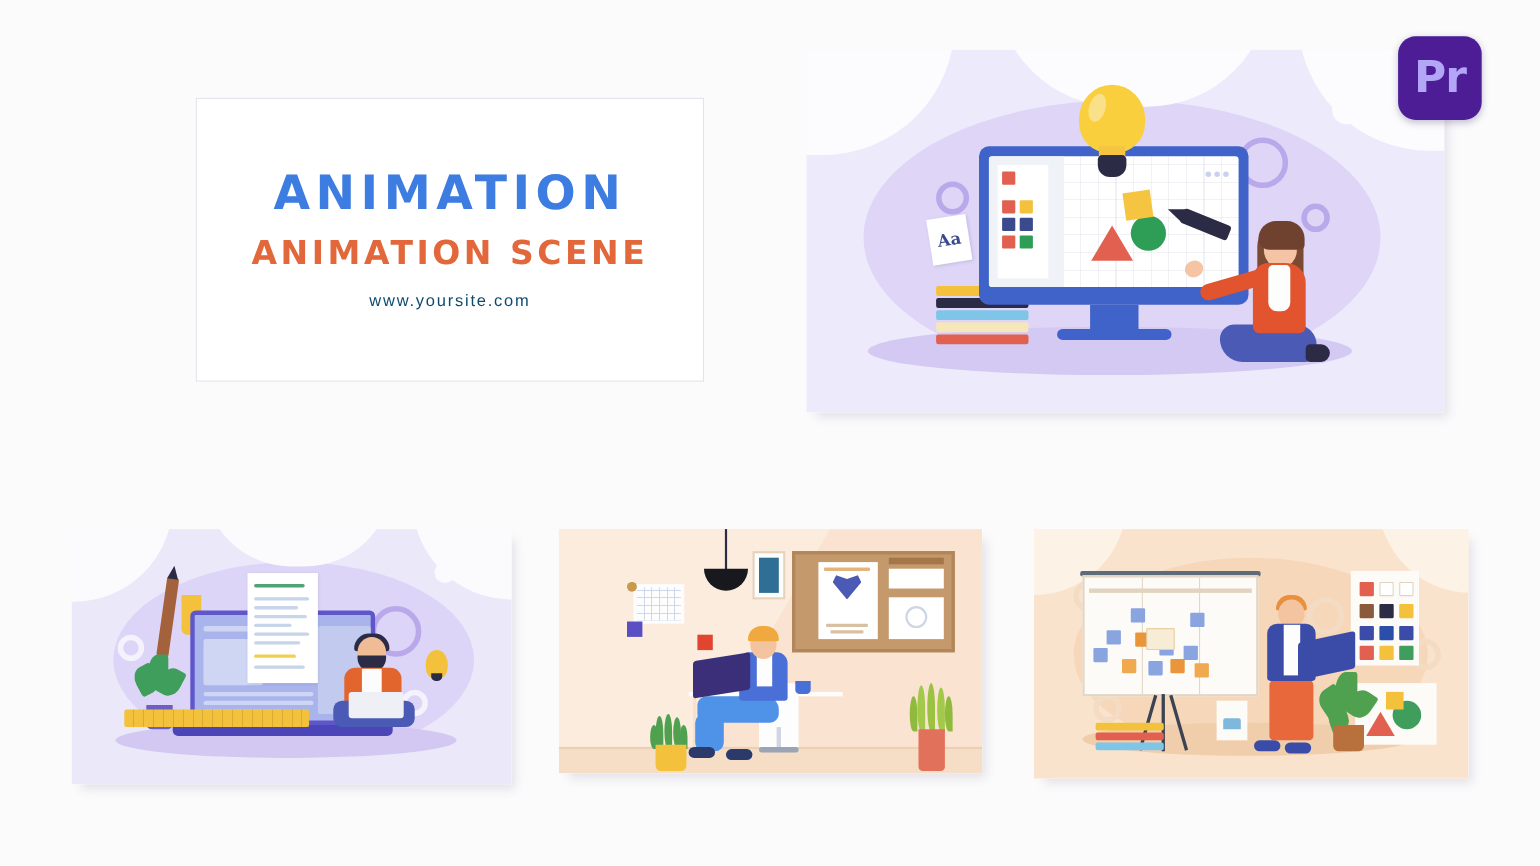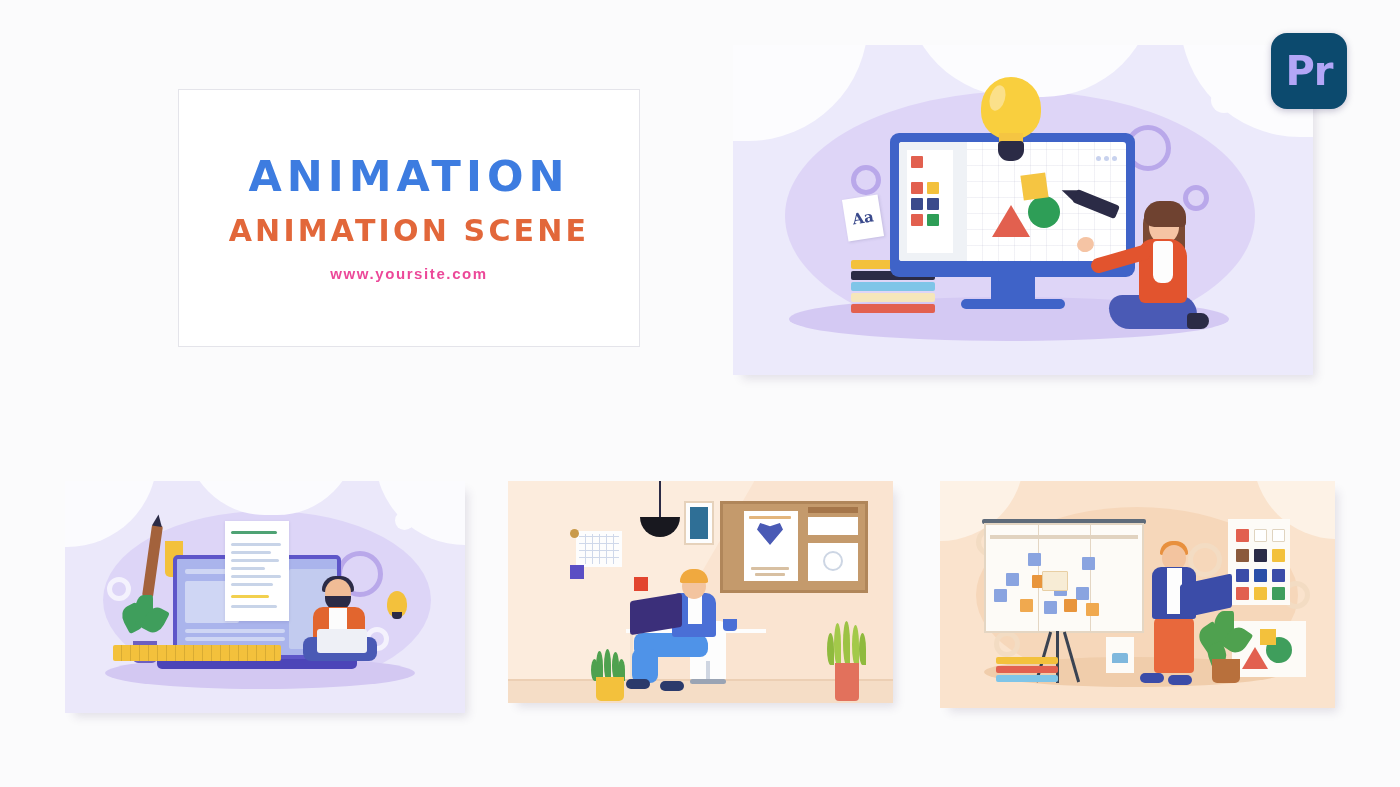--- a/index.html
+++ b/index.html
@@ -47,23 +47,22 @@
     font-size: 30px;
     letter-spacing: 3.2px;
     color: #e2673a;
     line-height: 1.1;
     margin-top: 12px;
   }
   .siteurl {
     font-family: "Liberation Sans", sans-serif;
     font-size: 15px;
     letter-spacing: 1.6px;
-    color: #ec4899;
+    color: #0c4a6e;
     margin-top: 16px;
-    font-weight: bold;
   }
 
   
   .scene {
     position: absolute;
     overflow: hidden;
     background: #fff;
     box-shadow: 6px 7px 9px -3px rgba(60,50,90,0.13);
   }
   .scene-art { position: absolute; inset: 0; overflow: hidden; }
@@ -254,21 +253,21 @@
     width: 0; height: 0;
     border-top: 6px solid transparent;
     border-bottom: 6px solid transparent;
     border-right: 15px solid #2b2b46;
   }
 
   
   .pr-badge {
     position: absolute; left: 1271px; top: 33px;
     width: 76px; height: 76px;
-    background: #0c4a6e; border-radius: 16px;
+    background: #4c1d95; border-radius: 16px;
     display: flex; align-items: center; justify-content: center;
     box-shadow: 0 2px 7px rgba(30,21,79,0.25);
     z-index: 40;
   }
   .pr-badge span {
     font-family: "DejaVu Sans", sans-serif;
     font-weight: bold; font-size: 40px; color: #b3a6f7;
     letter-spacing: -1px; line-height: 1;
   }
 

